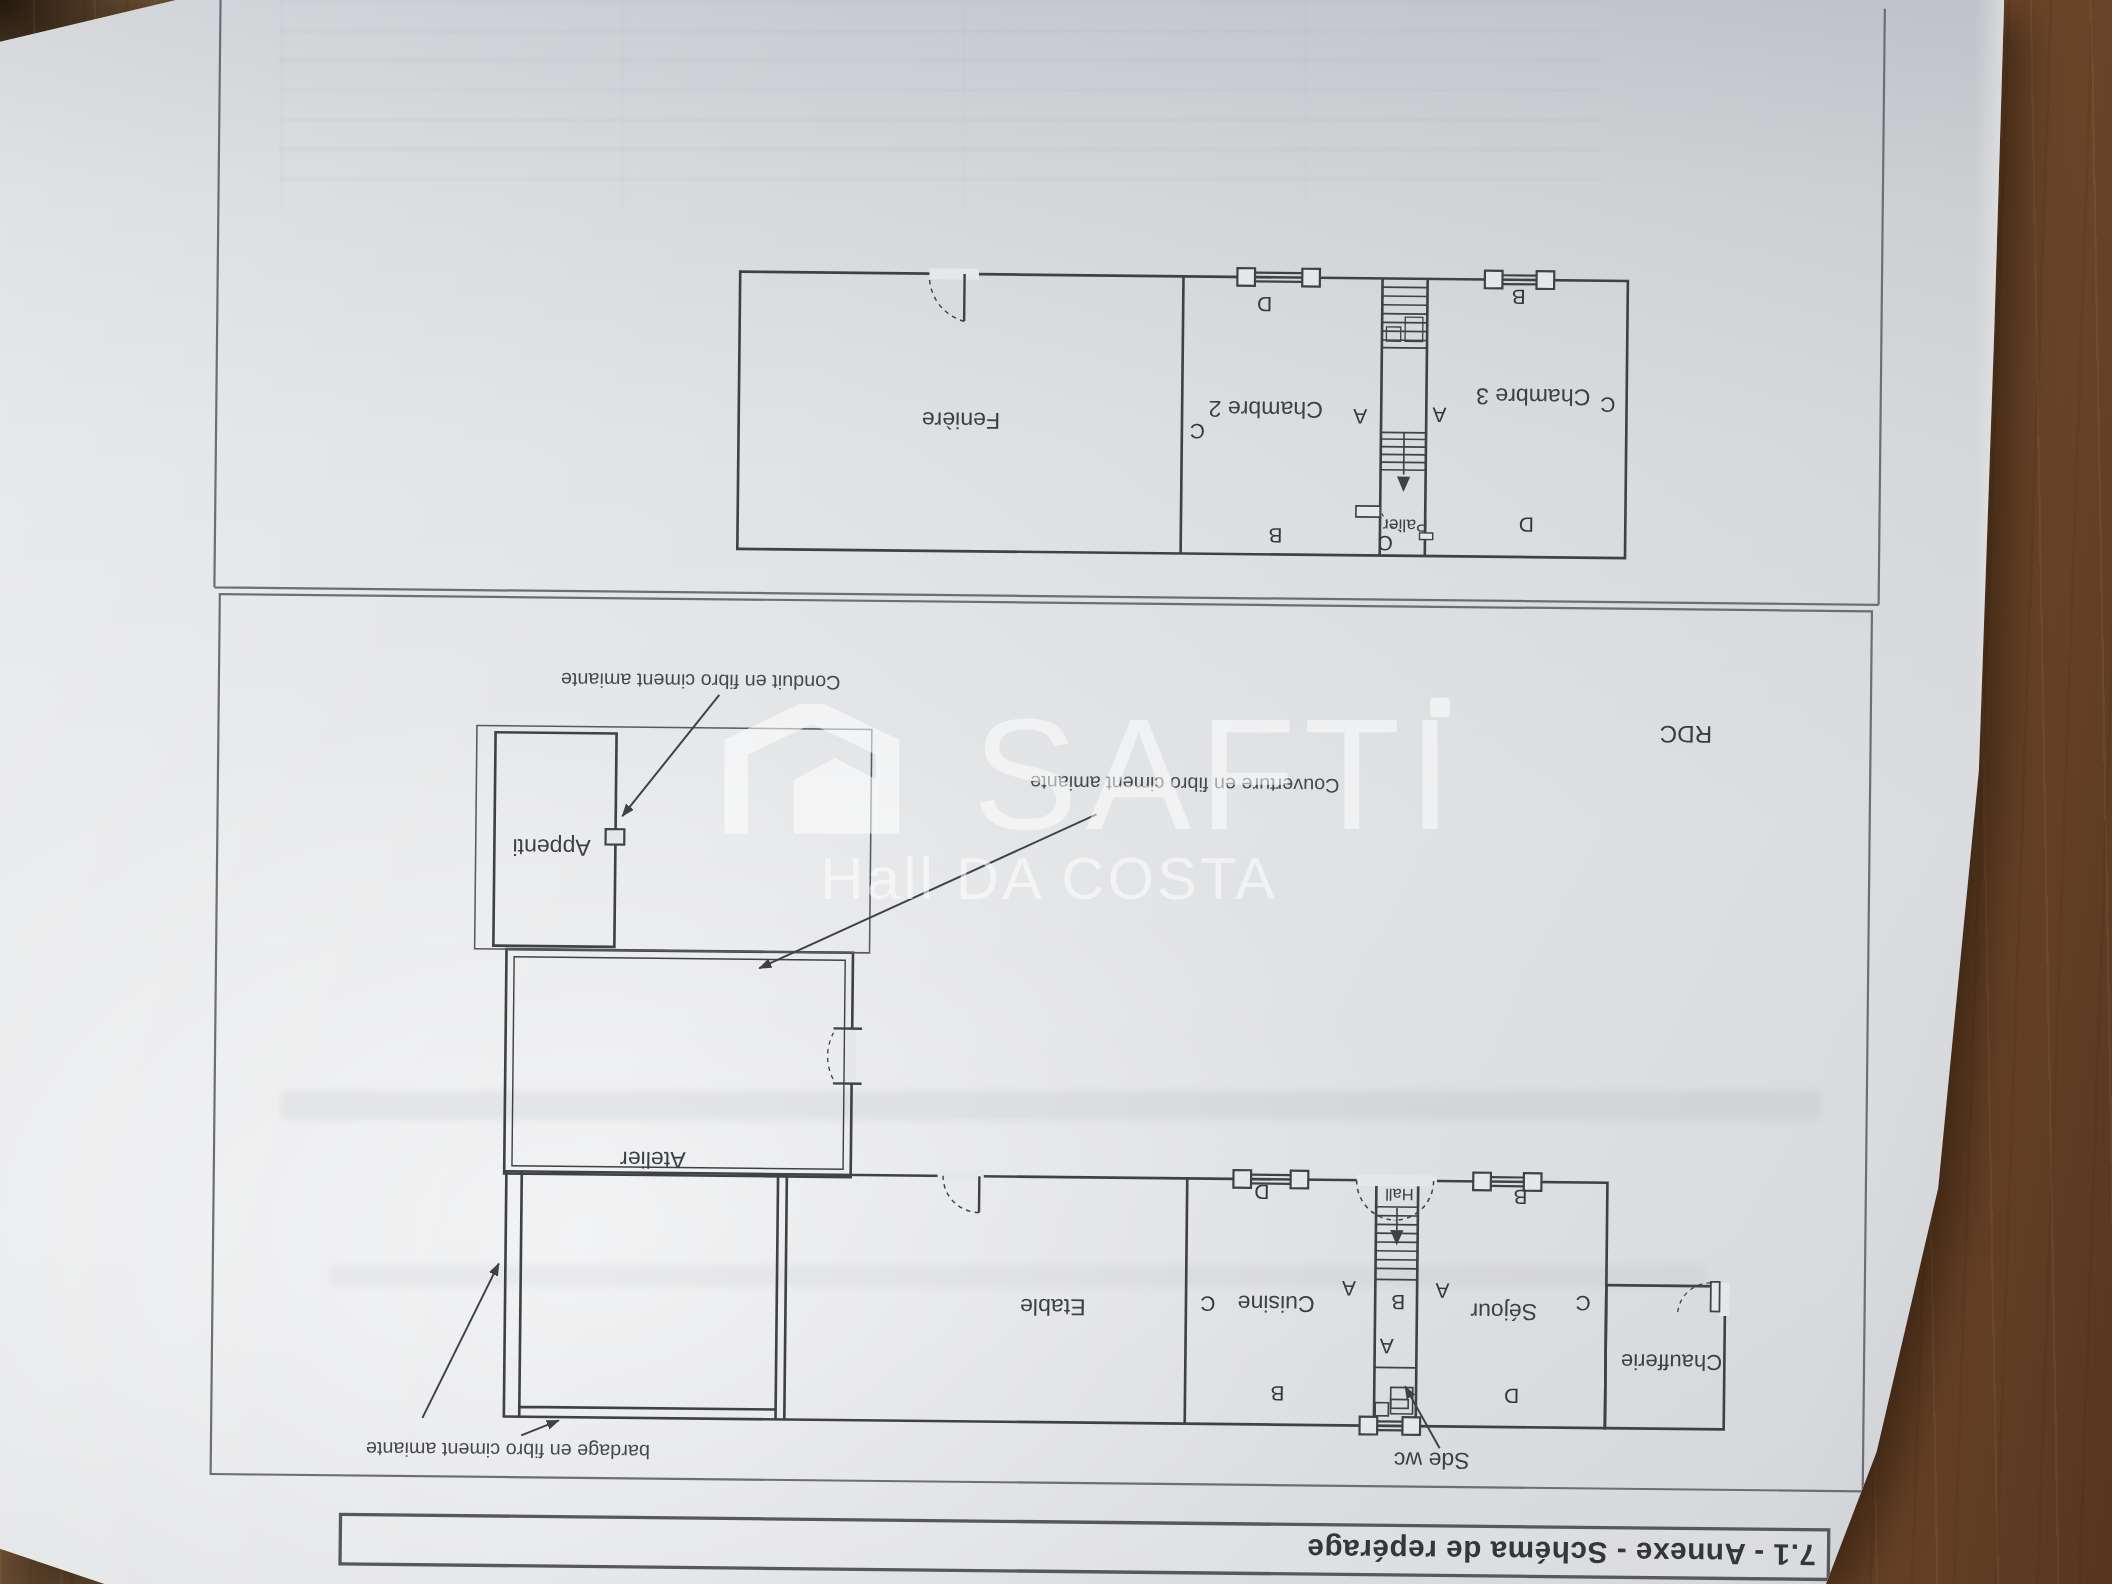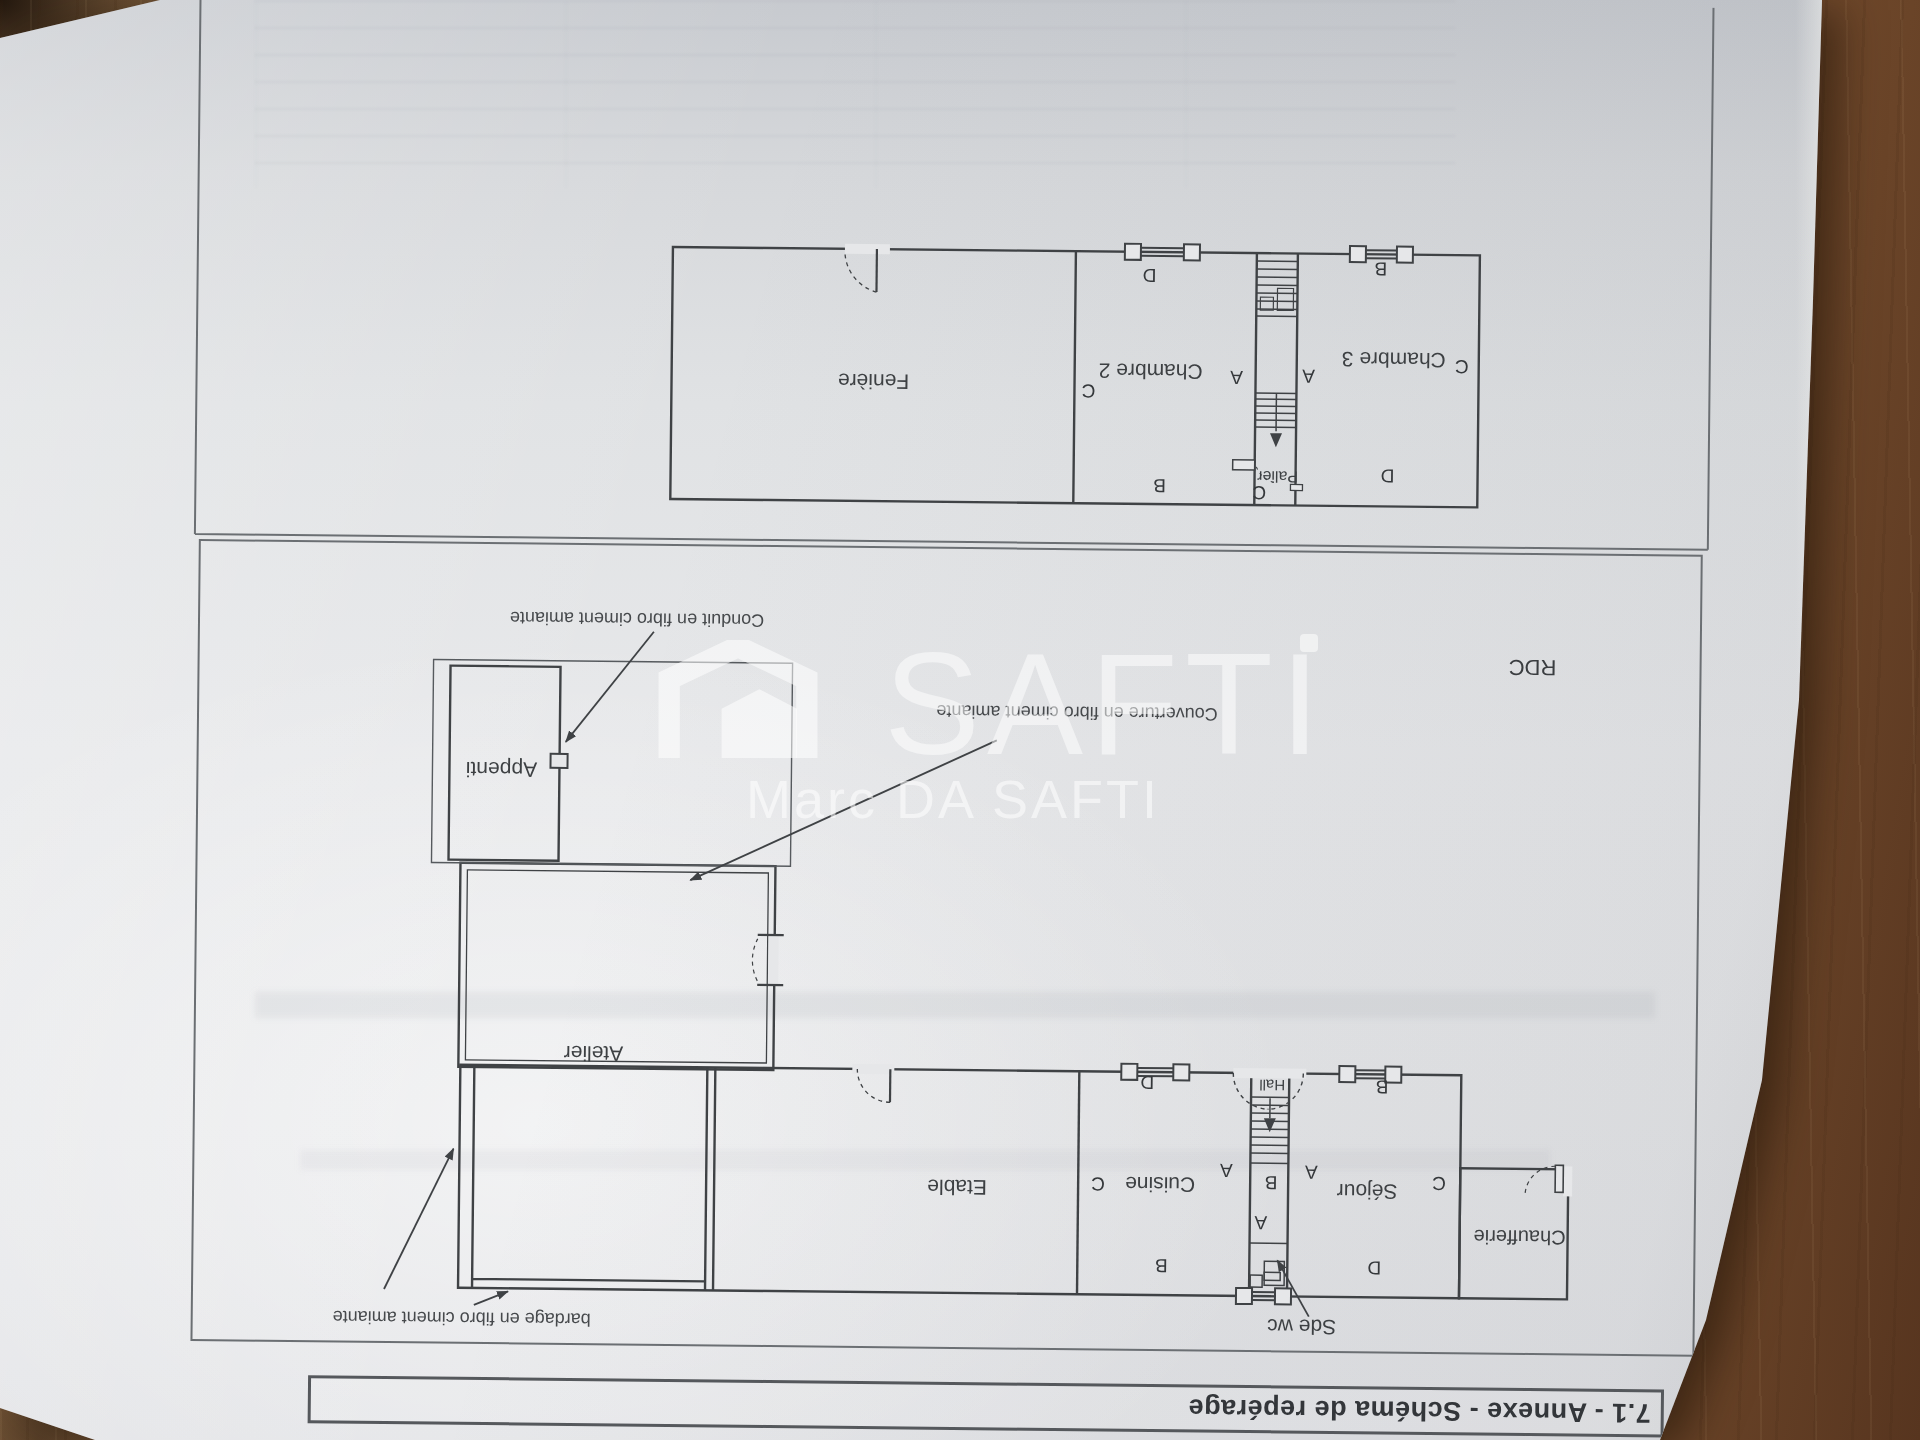--- a/index.html
+++ b/index.html
@@ -224,13 +224,13 @@
     </div>
   </div>
 </div>
 
 <svg class="wm" id="wm-house" style="left:656px;top:640px;" width="164" height="118" viewBox="0 0 100 72">
   <path d="M8,72 V24 L50,4 L92,24 V72" stroke="rgba(255,255,255,.55)" stroke-width="13" fill="none"></path>
   <path d="M40,72 V42 L63,30 L86,42 V72 Z" fill="rgba(255,255,255,.55)"></path>
 </svg>
 <div class="wm" id="wm-brand">SAFTI</div>
 <div class="wm" id="wm-dot"></div>
-<div class="wm" id="wm-agent">Marc DA SAFTI</div>
+<div class="wm" id="wm-agent">Hall DA COSTA</div>
 
 </body></html>

